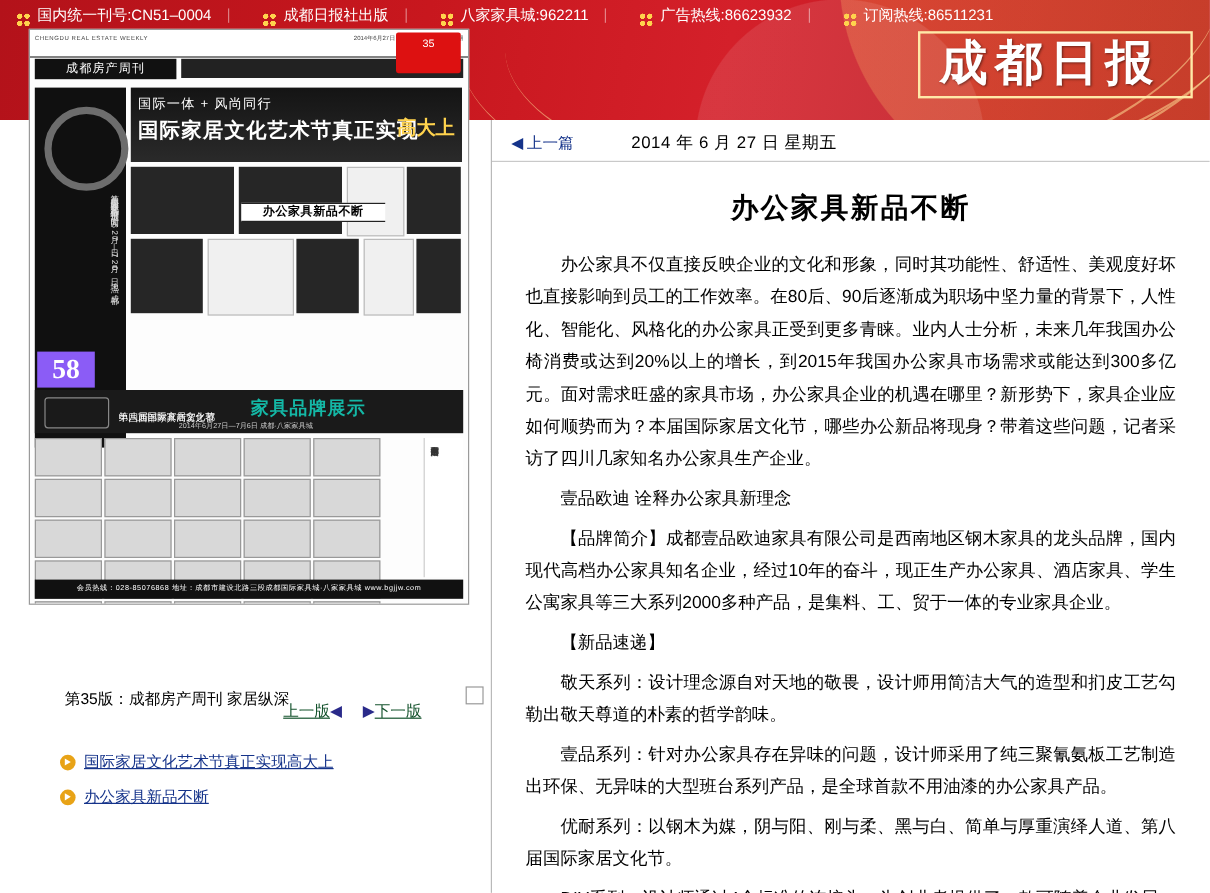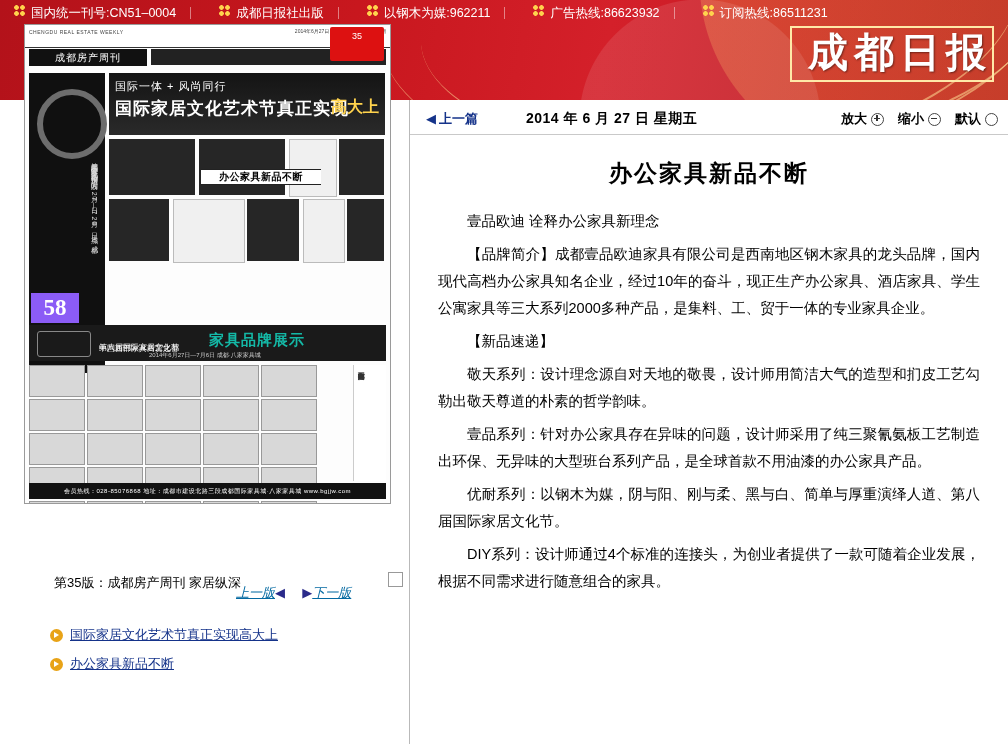--- a/index.html
+++ b/index.html
@@ -24,34 +24,34 @@
     border-style:solid;border-color:rgba(255,220,150,0.55);
     border-width:0 0 3px 0;
   }
   .sw1{left:380px;top:-140px;width:640px;height:300px;border-bottom-width:4px;transform:rotate(-6deg);}
   .sw2{left:420px;top:-110px;width:620px;height:260px;border-bottom-width:2px;border-color:rgba(255,255,255,0.45);transform:rotate(-4deg);}
   .sw3{left:340px;top:-70px;width:700px;height:250px;border-bottom-width:6px;border-color:rgba(255,200,110,0.35);transform:rotate(-9deg);}
   .banner-top{
     position:relative;height:26px;display:flex;align-items:center;
     color:#ffffff;font-size:12.5px;white-space:nowrap;
   }
-  .binfo{display:flex;align-items:flex-start;margin-left:14px;}
+  .binfo{display:flex;align-items:flex-end;margin-left:14px;}
   .bdots{
     display:inline-block;width:11px;height:11px;margin-right:6px;
     background:
       radial-gradient(circle at 2.5px 2.5px,#ffd34d 2.2px,transparent 2.3px),
       radial-gradient(circle at 8.5px 2.5px,#ffd34d 2.2px,transparent 2.3px),
       radial-gradient(circle at 2.5px 8.5px,#ffd34d 2.2px,transparent 2.3px),
       radial-gradient(circle at 8.5px 8.5px,#ffd34d 2.2px,transparent 2.3px);
   }
   .bsep{display:inline-block;width:1px;height:12px;background:rgba(255,255,255,.45);margin:0 14px;}
   .masthead{
     position:absolute;right:14px;top:26px;
     border:2px solid #ffe9a8;
-    padding:4px 0 6px 16px;
+    padding:4px 25px 6px 16px;
     color:#ffffff;
     font-family:"Liberation Serif","DejaVu Serif",serif;
     font-weight:bold;font-size:40px;letter-spacing:6px;
     text-shadow:1px 1px 2px rgba(0,0,0,.45);
     line-height:1.05;
   }
   
   .left{
     position:absolute;left:0;top:100px;width:410px;height:644px;
     background:#ffffff;
@@ -123,21 +123,21 @@
   .footbar{
     position:absolute;left:4px;right:4px;bottom:4px;height:16px;background:#111;color:#fff;
     font-size:6px;line-height:16px;text-align:center;letter-spacing:.5px;
   }
   .page-caption{
     position:absolute;left:54px;top:472px;width:200px;font-size:13px;line-height:21px;color:#000;
   }
   .pager{
     position:absolute;left:236px;top:484px;font-size:13px;color:#2a2a8a;
   }
-  .pager a{color:#0369a1;text-decoration:underline;cursor:pointer;font-style:italic;}
+  .pager a{color:#14532d;text-decoration:underline;cursor:pointer;}
   .pager .sep{display:inline-block;width:10px;}
   .sqbox{
     position:absolute;left:388px;top:472px;width:13px;height:13px;border:1px solid #999;background:#fff;
   }
   .links{position:absolute;left:50px;top:526px;width:340px;}
   .link-row{display:flex;align-items:center;margin-bottom:11px;}
   .arrow-ic{
     width:13px;height:13px;border-radius:50%;background:#e8a317;margin-right:7px;
     position:relative;flex:none;
   }
@@ -146,21 +146,20 @@
     border-left:5px solid #fff;border-top:3.5px solid transparent;border-bottom:3.5px solid transparent;
   }
   .link-row a{color:#15338a;text-decoration:underline;font-size:13px;cursor:pointer;}
   
   .vdiv{position:absolute;left:409px;top:100px;width:1px;height:644px;background:#b9b9b9;}
   
   .right{position:absolute;left:410px;top:100px;width:598px;height:644px;background:#fff;}
   .toolbar{
     position:absolute;left:0;top:4px;width:598px;height:30px;
     border-bottom:1px solid #c9c9c9;
-    font-weight:bold;
   }
   .tb-prev{position:absolute;left:16px;top:6px;font-size:13px;color:#15338a;cursor:pointer;}
   .tb-prev .caret{color:#15338a;margin-right:3px;}
   .tb-date{position:absolute;left:116px;top:6px;font-size:14px;color:#000;letter-spacing:.5px;}
   .tb-right{position:absolute;right:10px;top:6px;font-size:13px;color:#000;display:flex;align-items:center;}
   .tb-right .it{margin-left:14px;display:flex;align-items:center;cursor:pointer;}
   .circ{
     display:inline-block;width:11px;height:11px;border:1px solid #444;border-radius:50%;
     margin-left:4px;position:relative;background:#fff;
   }
@@ -195,21 +194,21 @@
       <span>国内统一刊号:CN51–0004</span>
     </span>
     <span class="bsep"></span>
     <span class="binfo">
       <i class="bdots"></i>
       <span>成都日报社出版</span>
     </span>
     <span class="bsep"></span>
     <span class="binfo">
       <i class="bdots"></i>
-      <span>以钢木为媒:962211</span>
+      <span>八家家具城:962211</span>
     </span>
     <span class="bsep"></span>
     <span class="binfo">
       <i class="bdots"></i>
       <span>广告热线:86623932</span>
     </span>
     <span class="bsep"></span>
     <span class="binfo">
       <i class="bdots"></i>
       <span>订阅热线:86511231</span>
@@ -326,39 +325,26 @@
 
 <div class="vdiv"></div>
 
 <div class="right">
 
   <div class="toolbar">
     <div class="tb-prev">
       <span class="caret">◀</span><span>上一篇</span>
     </div>
     <div class="tb-date">2014 年 6 月 27 日    星期五</div>
-    <div class="tb-right">
-      <span class="it">
-        <span>放大</span>
-        <i class="circ plus"></i>
-      </span>
-      <span class="it">
-        <span>缩小</span>
-        <i class="circ minus"></i>
-      </span>
-      <span class="it">
-        <span>默认</span>
-        <i class="circ"></i>
-      </span>
-    </div>
   </div>
 
   <div class="art-title">办公家具新品不断</div>
 
   <div class="art-body">
+    <p>办公家具不仅直接反映企业的文化和形象，同时其功能性、舒适性、美观度好坏也直接影响到员工的工作效率。在80后、90后逐渐成为职场中坚力量的背景下，人性化、智能化、风格化的办公家具正受到更多青睐。业内人士分析，未来几年我国办公椅消费或达到20%以上的增长，到2015年我国办公家具市场需求或能达到300多亿元。面对需求旺盛的家具市场，办公家具企业的机遇在哪里？新形势下，家具企业应如何顺势而为？本届国际家居文化节，哪些办公新品将现身？带着这些问题，记者采访了四川几家知名办公家具生产企业。</p>
     <p>壹品欧迪  诠释办公家具新理念</p>
     <p>【品牌简介】成都壹品欧迪家具有限公司是西南地区钢木家具的龙头品牌，国内现代高档办公家具知名企业，经过10年的奋斗，现正生产办公家具、酒店家具、学生公寓家具等三大系列2000多种产品，是集料、工、贸于一体的专业家具企业。</p>
     <p>【新品速递】</p>
     <p>敬天系列：设计理念源自对天地的敬畏，设计师用简洁大气的造型和扪皮工艺勾勒出敬天尊道的朴素的哲学韵味。</p>
     <p>壹品系列：针对办公家具存在异味的问题，设计师采用了纯三聚氰氨板工艺制造出环保、无异味的大型班台系列产品，是全球首款不用油漆的办公家具产品。</p>
     <p>优耐系列：以钢木为媒，阴与阳、刚与柔、黑与白、简单与厚重演绎人道、第八届国际家居文化节。</p>
     <p>DIY系列：设计师通过4个标准的连接头，为创业者提供了一款可随着企业发展，根据不同需求进行随意组合的家具。</p>
   </div>
 </div>
 

